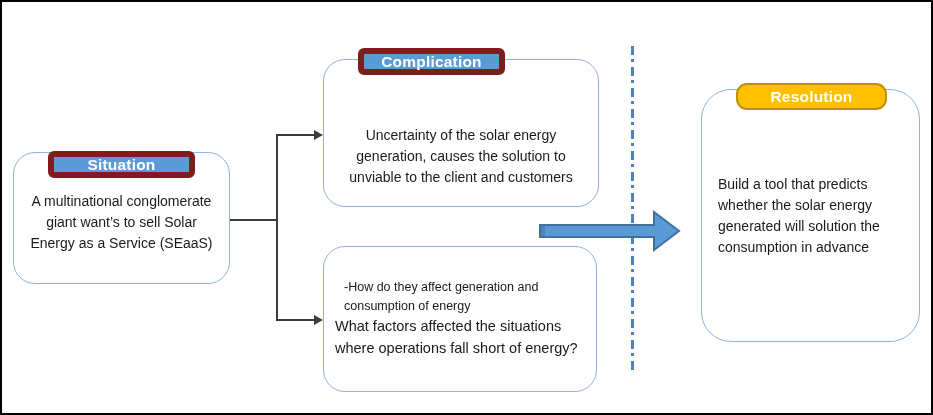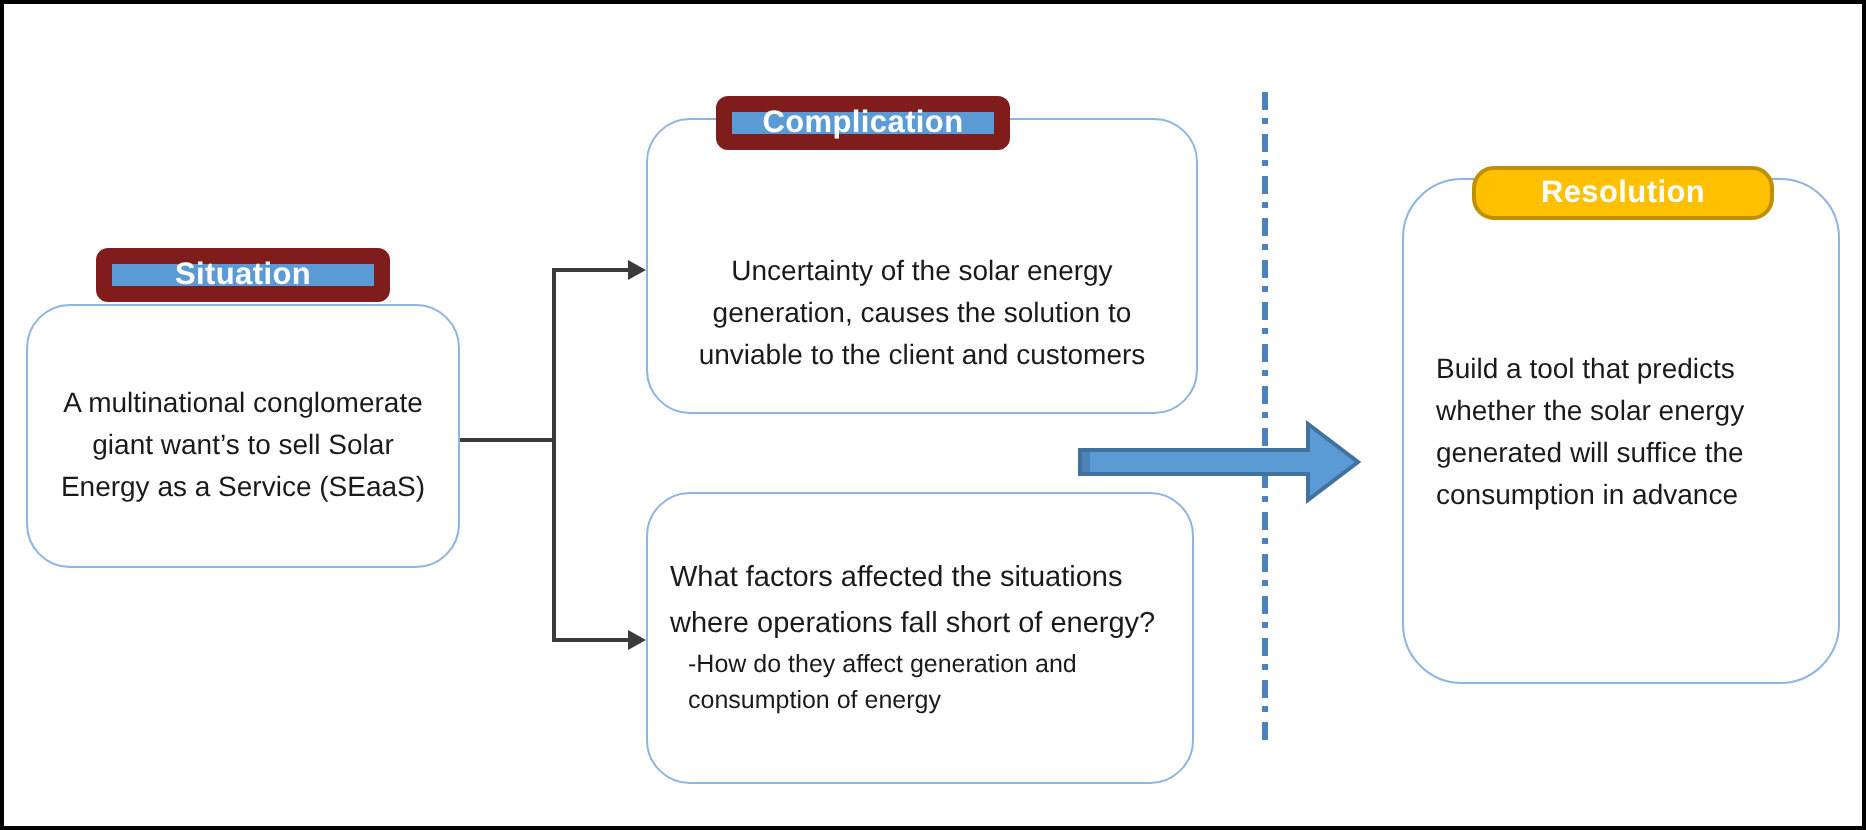--- a/index.html
+++ b/index.html
@@ -31,21 +31,21 @@
     align-items:center;
     justify-content:center;
     color:#ffffff;
     font-weight:bold;
     font-size:15.5px;
     border-radius:6px;
     box-sizing:border-box;
     z-index:3;
     letter-spacing:0.2px;
   }
-  .hdr.blue   { background:#5B9BD5; border:8px solid #7f1d1d; }
+  .hdr.blue   { background:#5B9BD5; border:6px solid #7f1d1d; }
   .hdr.orange { background:#FFC000; border:2px solid #BF9000; }
   .body-text {
     white-space:pre-line;
     font-size:14px;
     line-height:1.5;
   }
   .center-text { text-align:center; }
   .qbody {
     display:flex;
     flex-direction:column;
@@ -107,41 +107,41 @@
   <svg class="block-arrow" width="143" height="44" viewBox="0 0 143 44">
     <polygon points="1,16 115,16 115,3 140,22 115,41 115,28 1,28" fill="#5B9BD5" stroke="#41719C" stroke-width="2" stroke-linejoin="miter"></polygon>
     <rect x="2" y="17" width="4" height="10" fill="#41719C" opacity="0.55"></rect>
   </svg>
 
   <div class="box" style="left:11px; top:150px; width:217px; height:132px;">
     <div class="body-text center-text" style="padding-top:8px;">A multinational conglomerate
 giant want’s to sell Solar
 Energy as a Service (SEaaS)</div>
   </div>
-  <div class="hdr blue" style="left:46px; top:122px; width:147px; height:27px;">Situation</div>
+  <div class="hdr blue" style="left:46px; top:149px; width:147px; height:27px;">Situation</div>
 
   <div class="box" style="left:321px; top:57px; width:276px; height:148px;">
     <div class="body-text center-text" style="padding-top:6px;margin-top:40px;">Uncertainty of the solar energy
 generation, causes the solution to
 unviable to the client and customers</div>
   </div>
   <div class="hdr blue" style="left:356px; top:46px; width:147px; height:27px;">Complication</div>
 
   <div class="box" style="left:321px; top:244px; width:274px; height:146px;">
     <div class="qbody">
+      <div class="body-text qsub">-How do they affect generation and
+consumption of energy</div>
       <div class="body-text qmain">What factors affected the situations
 where operations fall short of energy?</div>
-      <div class="body-text qsub">-How do they affect generation and
-consumption of energy</div>
     </div>
   </div>
 
   <div class="box resolution" style="left:699px; top:87px; width:219px; height:253px;">
     <div class="rbody">
       <div class="body-text">Build a tool that predicts
 whether the solar energy
-generated will suffice the
+generated will solution the
 consumption in advance</div>
     </div>
   </div>
   <div class="hdr orange" style="left:734px; top:81px; width:151px; height:27px;border-radius:11px;">Resolution</div>
 
 </div>
 
 </body></html>

